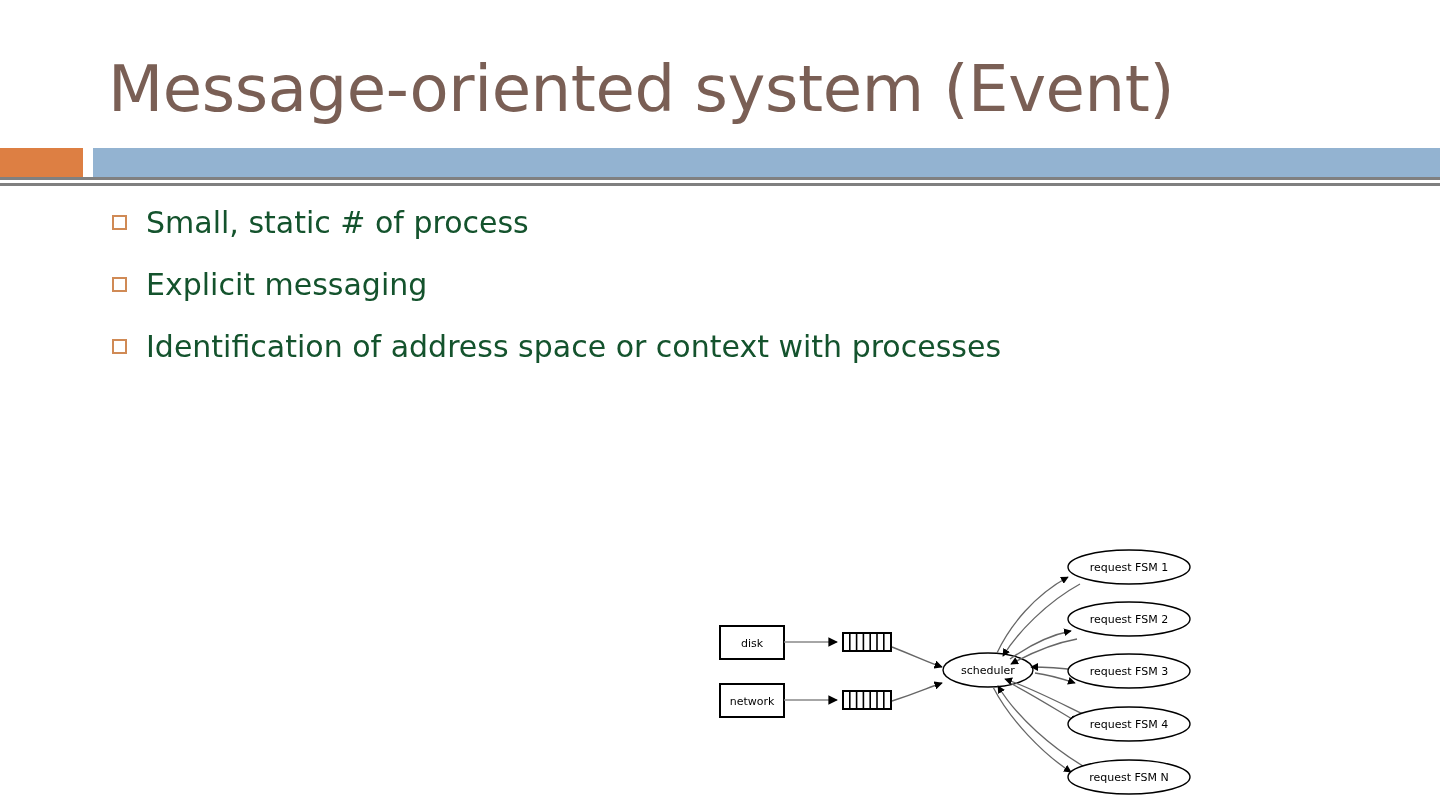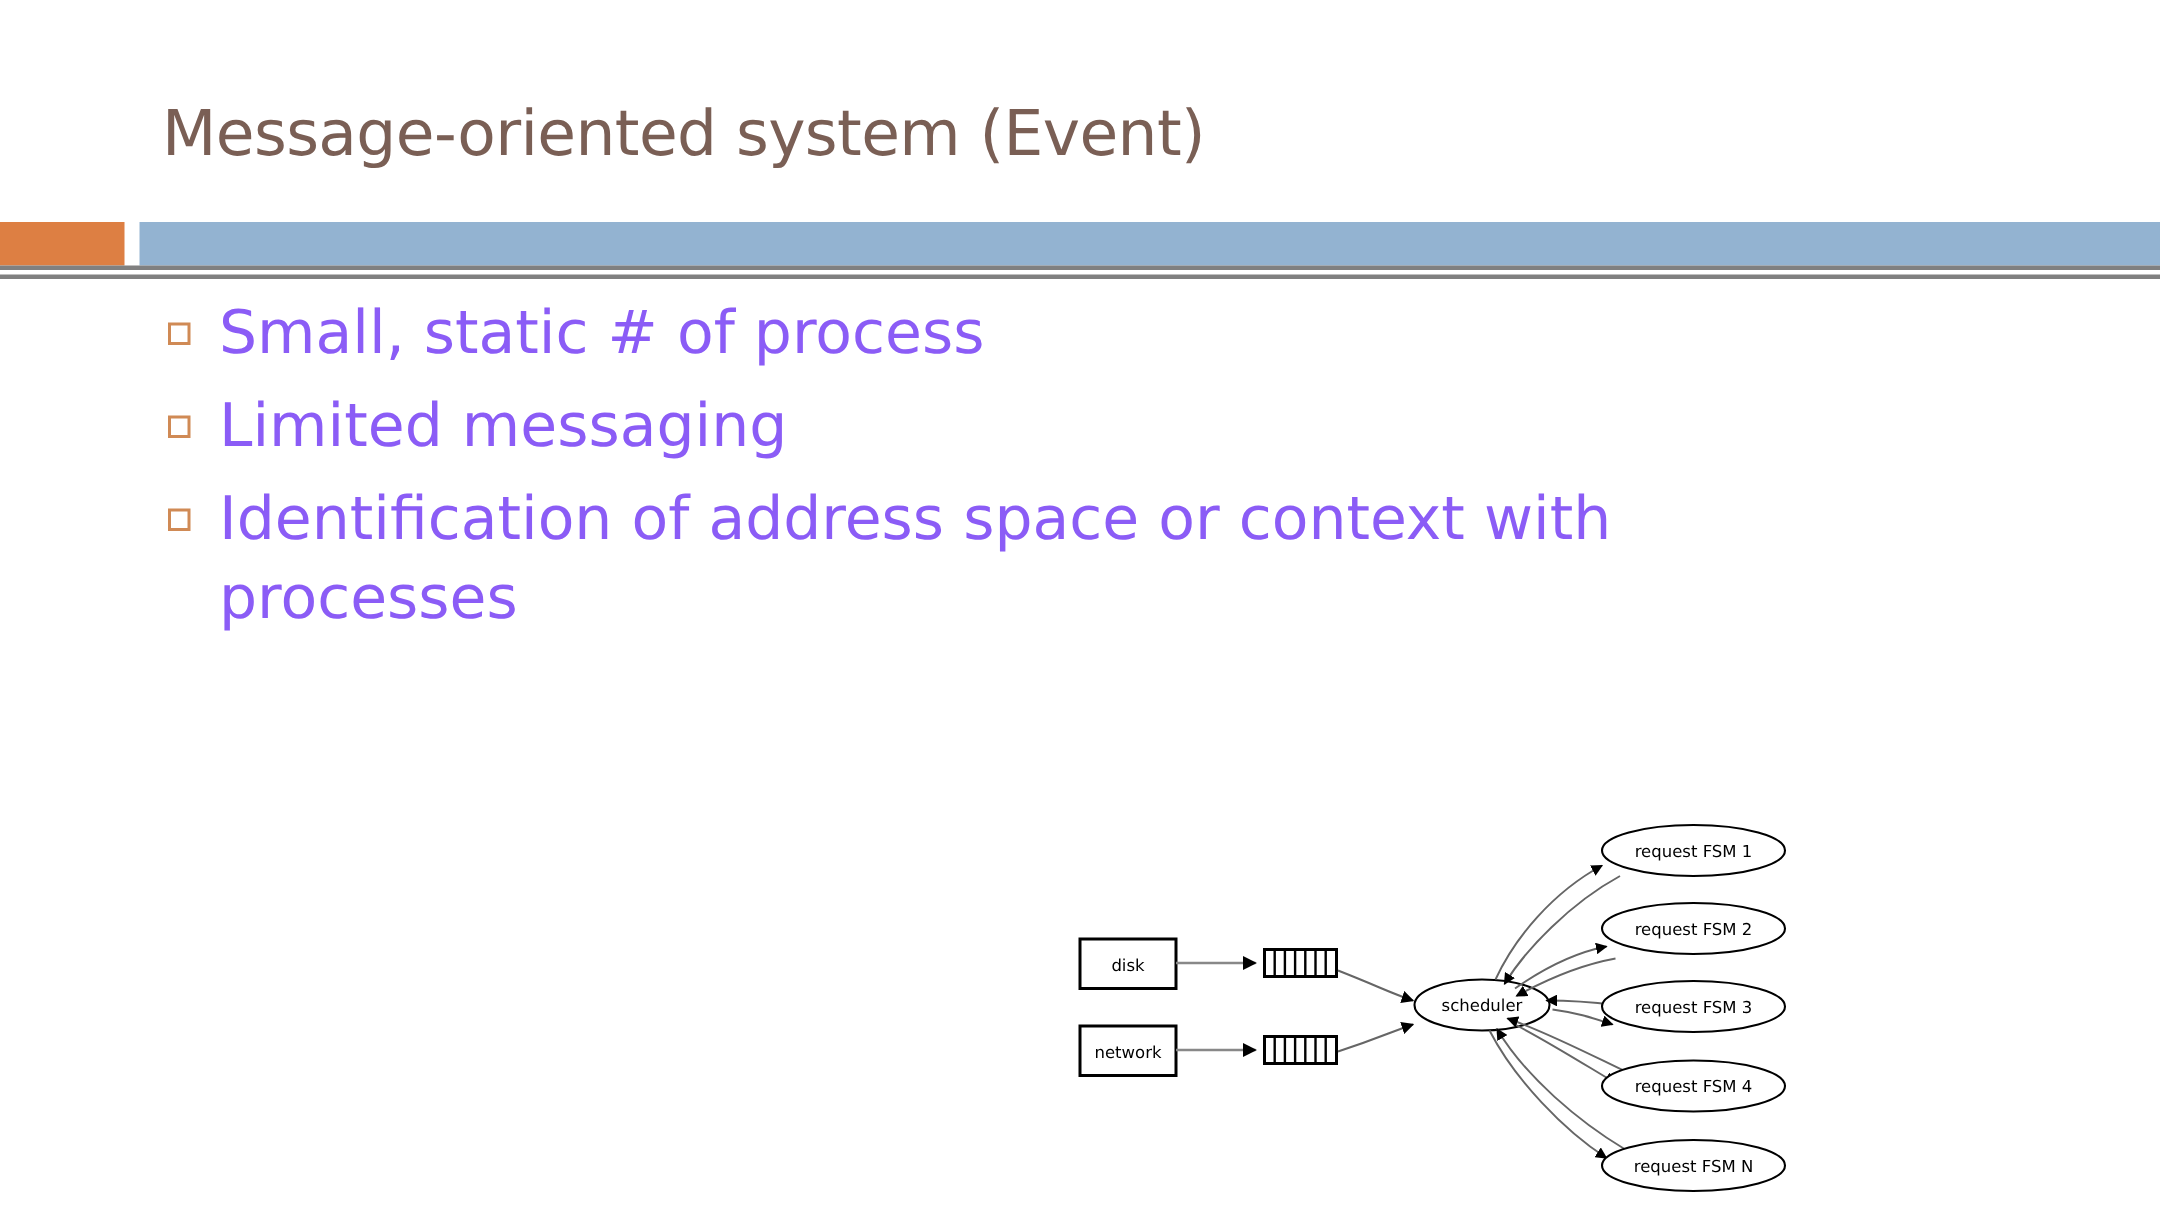--- a/index.html
+++ b/index.html
@@ -16,21 +16,21 @@
   }
 
   
   .slide-title {
     position: absolute;
     left: 108px;
     top: 44px;
     width: 1240px;
     height: 90px;
     color: #7a5f55;
-    font-size: 42px;
+    font-size: 64px;
     font-weight: normal;
     line-height: 90px;
     letter-spacing: -0.4px;
     white-space: nowrap;
   }
 
   
   .accent-orange {
     position: absolute;
     left: 0px;
@@ -68,23 +68,23 @@
   .bullet-list {
     position: absolute;
     left: 104px;
     top: 196px;
     width: 1130px;
   }
   .bullet-item {
     position: relative;
     padding-left: 42px;
     margin: 0 0 9px 0;
-    font-size: 40px;
+    font-size: 30px;
     line-height: 53px;
-    color: #8b5cf6;
+    color: #14532d;
   }
   .bullet-marker {
     position: absolute;
     left: 8px;
     top: 19px;
     width: 11px;
     height: 11px;
     border: 2px solid #d08a55;
     box-sizing: content-box;
   }
@@ -121,21 +121,21 @@
 
 <div class="bullet-list">
 
   <div class="bullet-item">
     <span class="bullet-marker"></span>
     <span class="bullet-text">Small, static # of process</span>
   </div>
 
   <div class="bullet-item">
     <span class="bullet-marker"></span>
-    <span class="bullet-text">Limited messaging</span>
+    <span class="bullet-text">Explicit messaging</span>
   </div>
 
 
   <div class="bullet-item">
     <span class="bullet-marker"></span>
     <span class="bullet-text">Identification of address space or context with processes</span>
   </div>
 
 </div>
 

